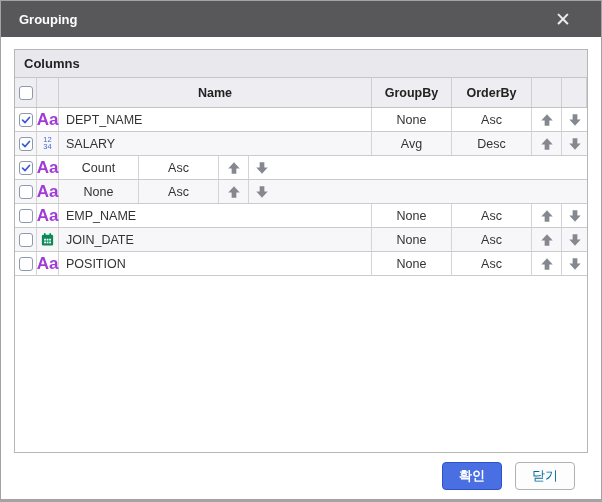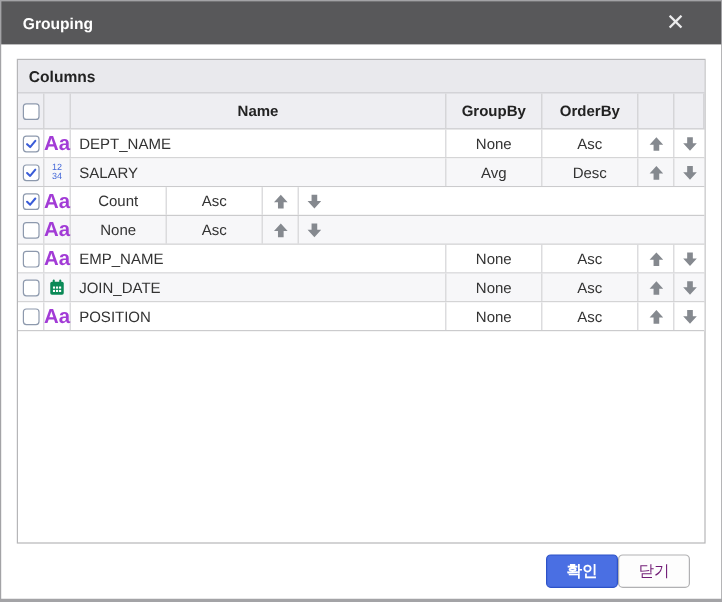--- a/index.html
+++ b/index.html
@@ -80,32 +80,32 @@
     display:flex; align-items:center; justify-content:center;
   }
   .checkbox svg { display:none; }
   .checkbox.checked svg { display:block; }
   
   .icon-text { color:#a23bd6; font-size:17px; font-weight:bold; line-height:1; }
   .icon-number { color:#4468d8; font-size:7.5px; font-weight:normal; line-height:6.5px; text-align:center; }
   .arrow-btn { cursor:default; }
   
   .footer {
-    display:flex; justify-content:flex-end; gap:0;
+    display:flex; justify-content:flex-end; gap:13px;
     padding:9px 13px 0 0;
   }
   .btn {
     width:60px; height:28px;
     border-radius:4px;
     font-size:13px;
     font-family:"Liberation Sans", sans-serif;
     display:flex; align-items:center; justify-content:center;
   }
   .btn-primary { background:#4a6fe3; border:1px solid #2d52c8; color:#fff; font-weight:bold; }
-  .btn-plain   { background:#fdfdfd; border:1px solid #b1b1b3; color:#701a75; }
+  .btn-plain   { background:#fdfdfd; border:1px solid #b1b1b3; color:#0369a1; }
 </style>
 </head>
 <body>
 
 <div class="dialog">
 
   <div class="titlebar">
     <span>Grouping</span>
     <span class="close-x">✕</span>
   </div>

